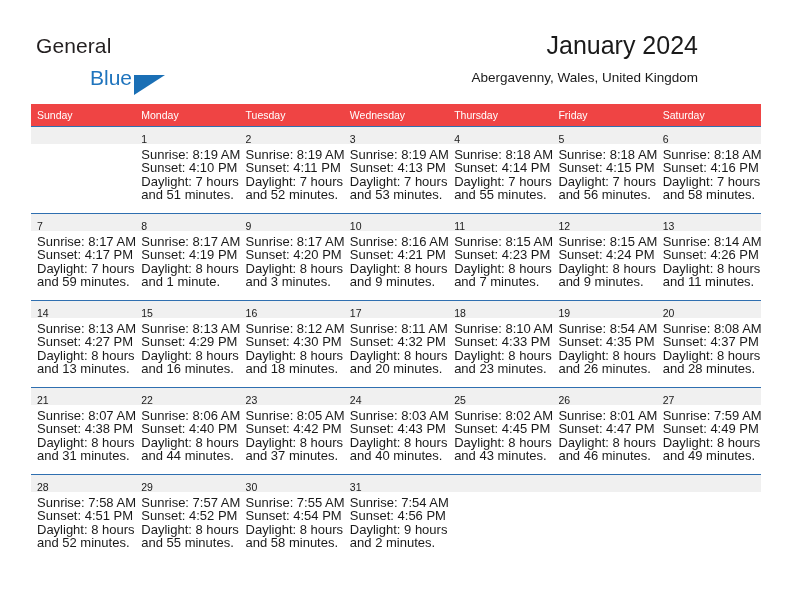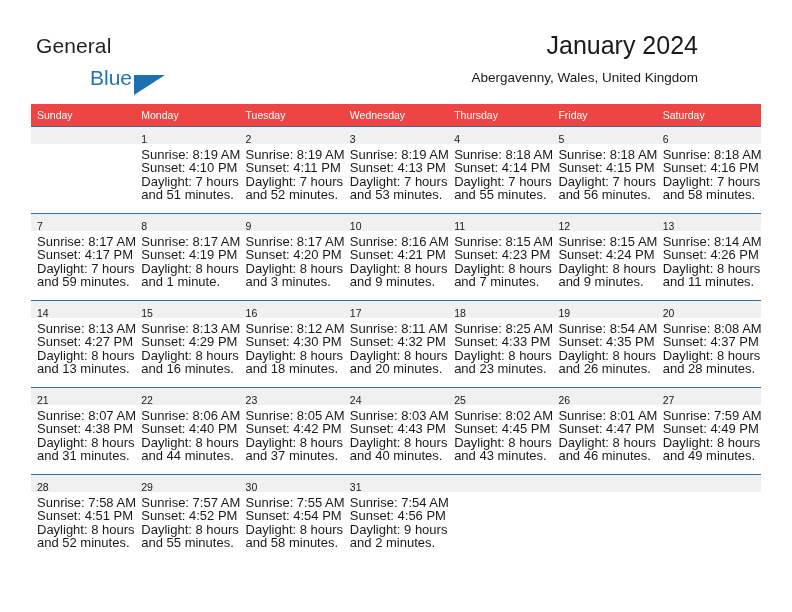--- a/index.html
+++ b/index.html
@@ -363,21 +363,21 @@
                 <div>Sunset: 4:32 PM</div>
                 <div>Daylight: 8 hours</div>
                 <div>and 20 minutes.</div>
               </div>
             </div>
           </td>
           <td>
             <div class="cell-inner">
               <div class="daynum-band"><span class="daynum">18</span></div>
               <div class="details">
-                <div>Sunrise: 8:25 AM</div>
+                <div>Sunrise: 8:10 AM</div>
                 <div>Sunset: 4:33 PM</div>
                 <div>Daylight: 8 hours</div>
                 <div>and 23 minutes.</div>
               </div>
             </div>
           </td>
           <td>
             <div class="cell-inner">
               <div class="daynum-band"><span class="daynum">19</span></div>
               <div class="details">

